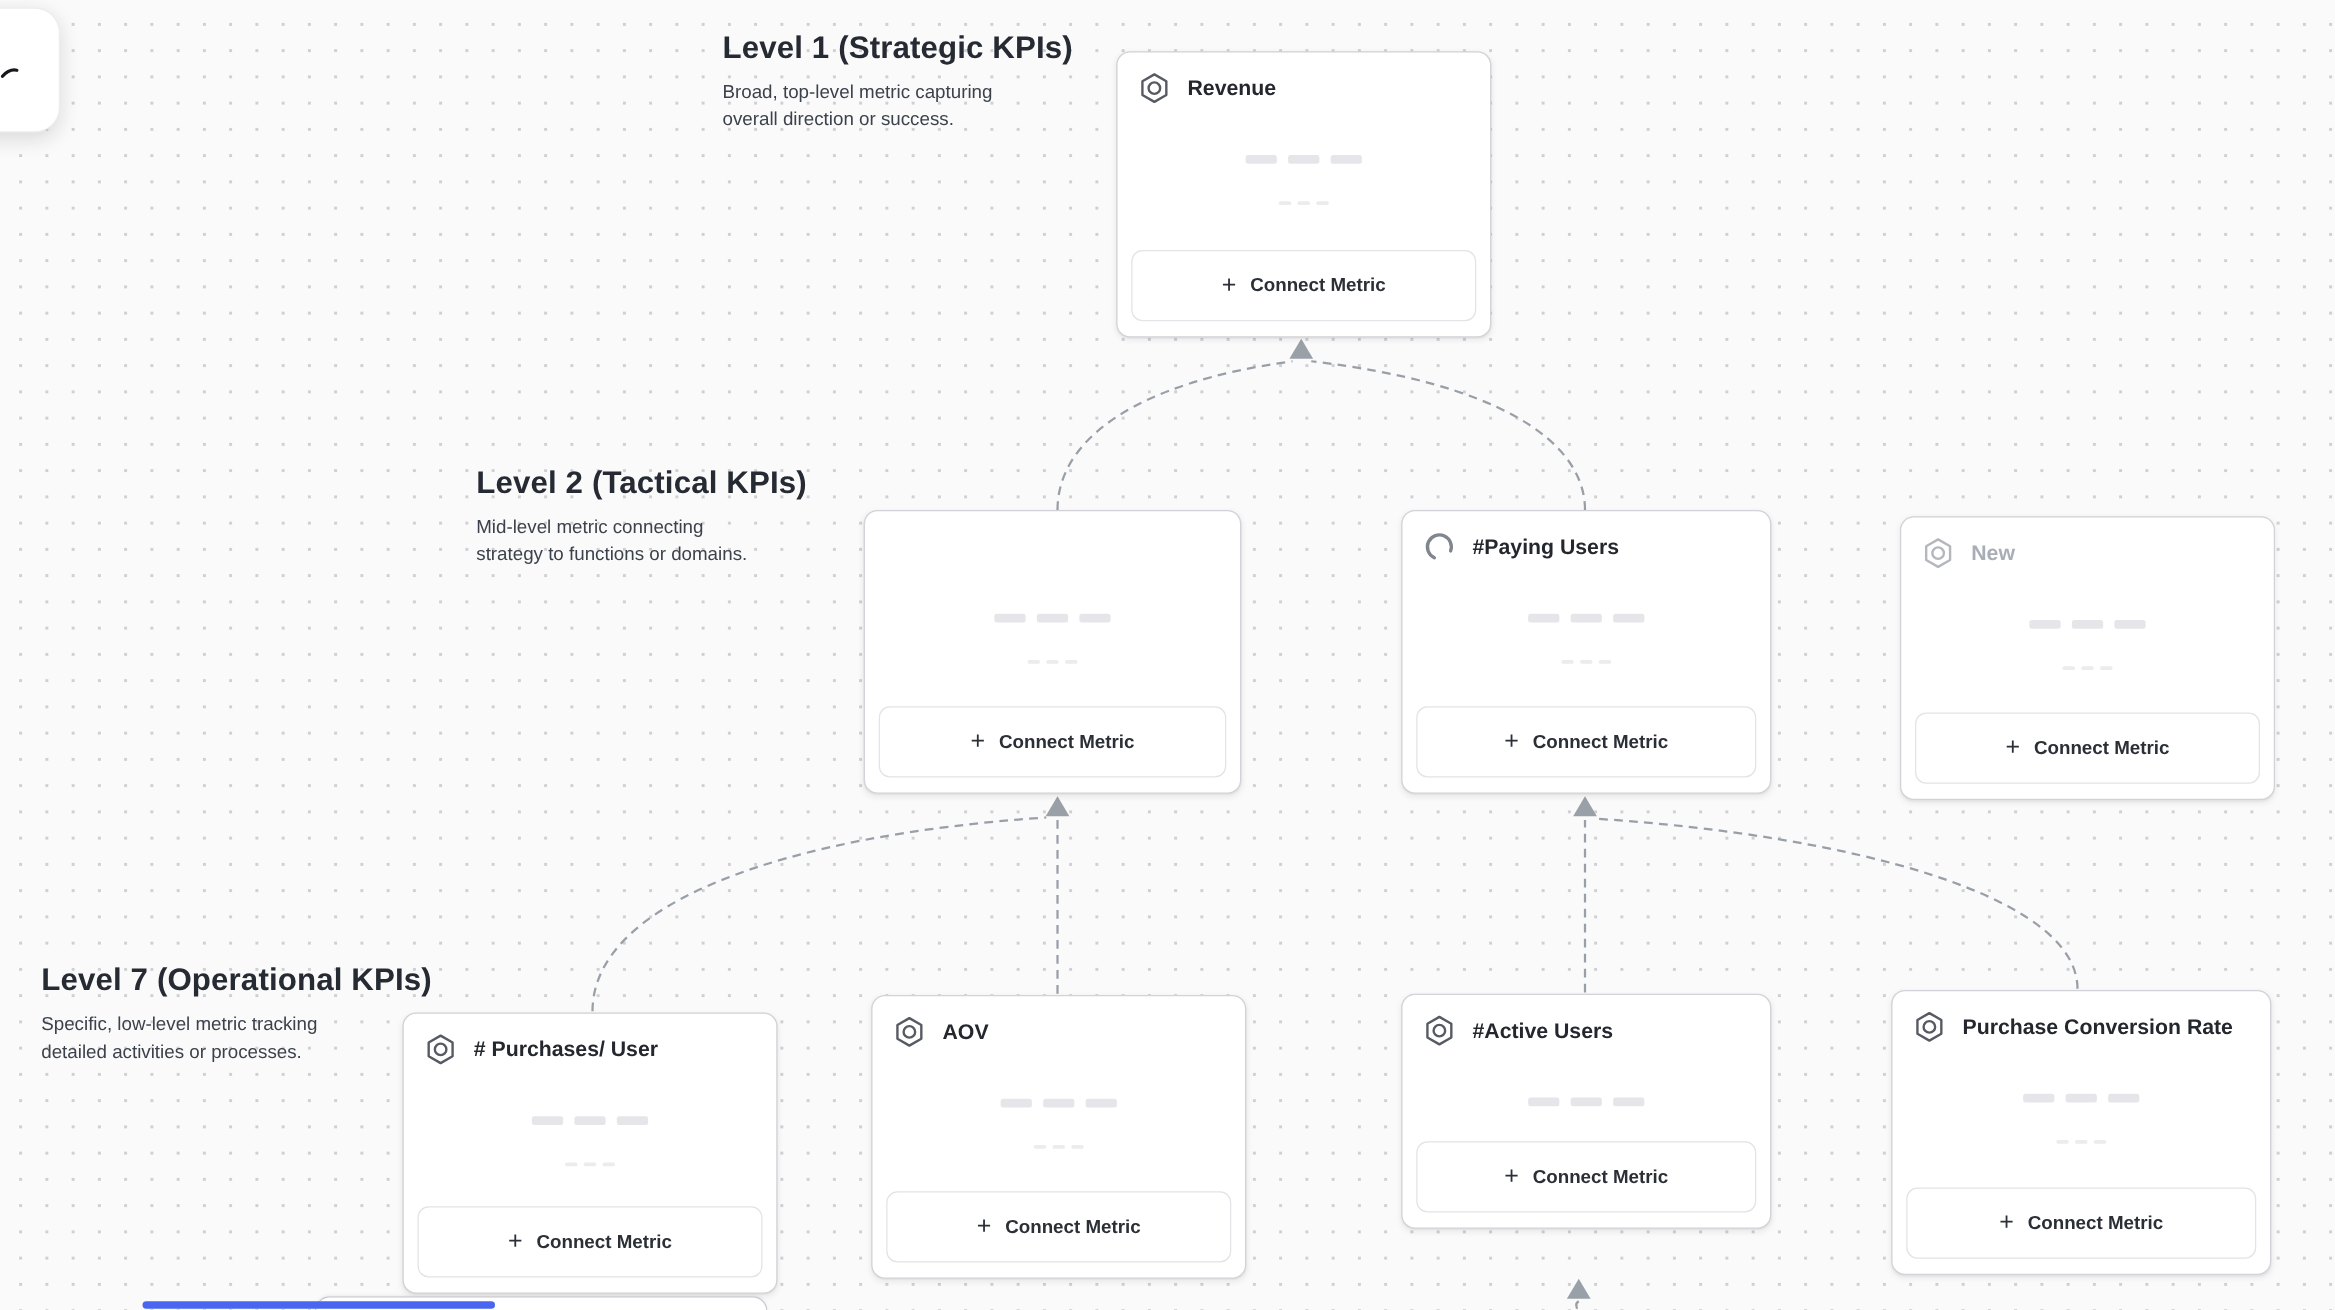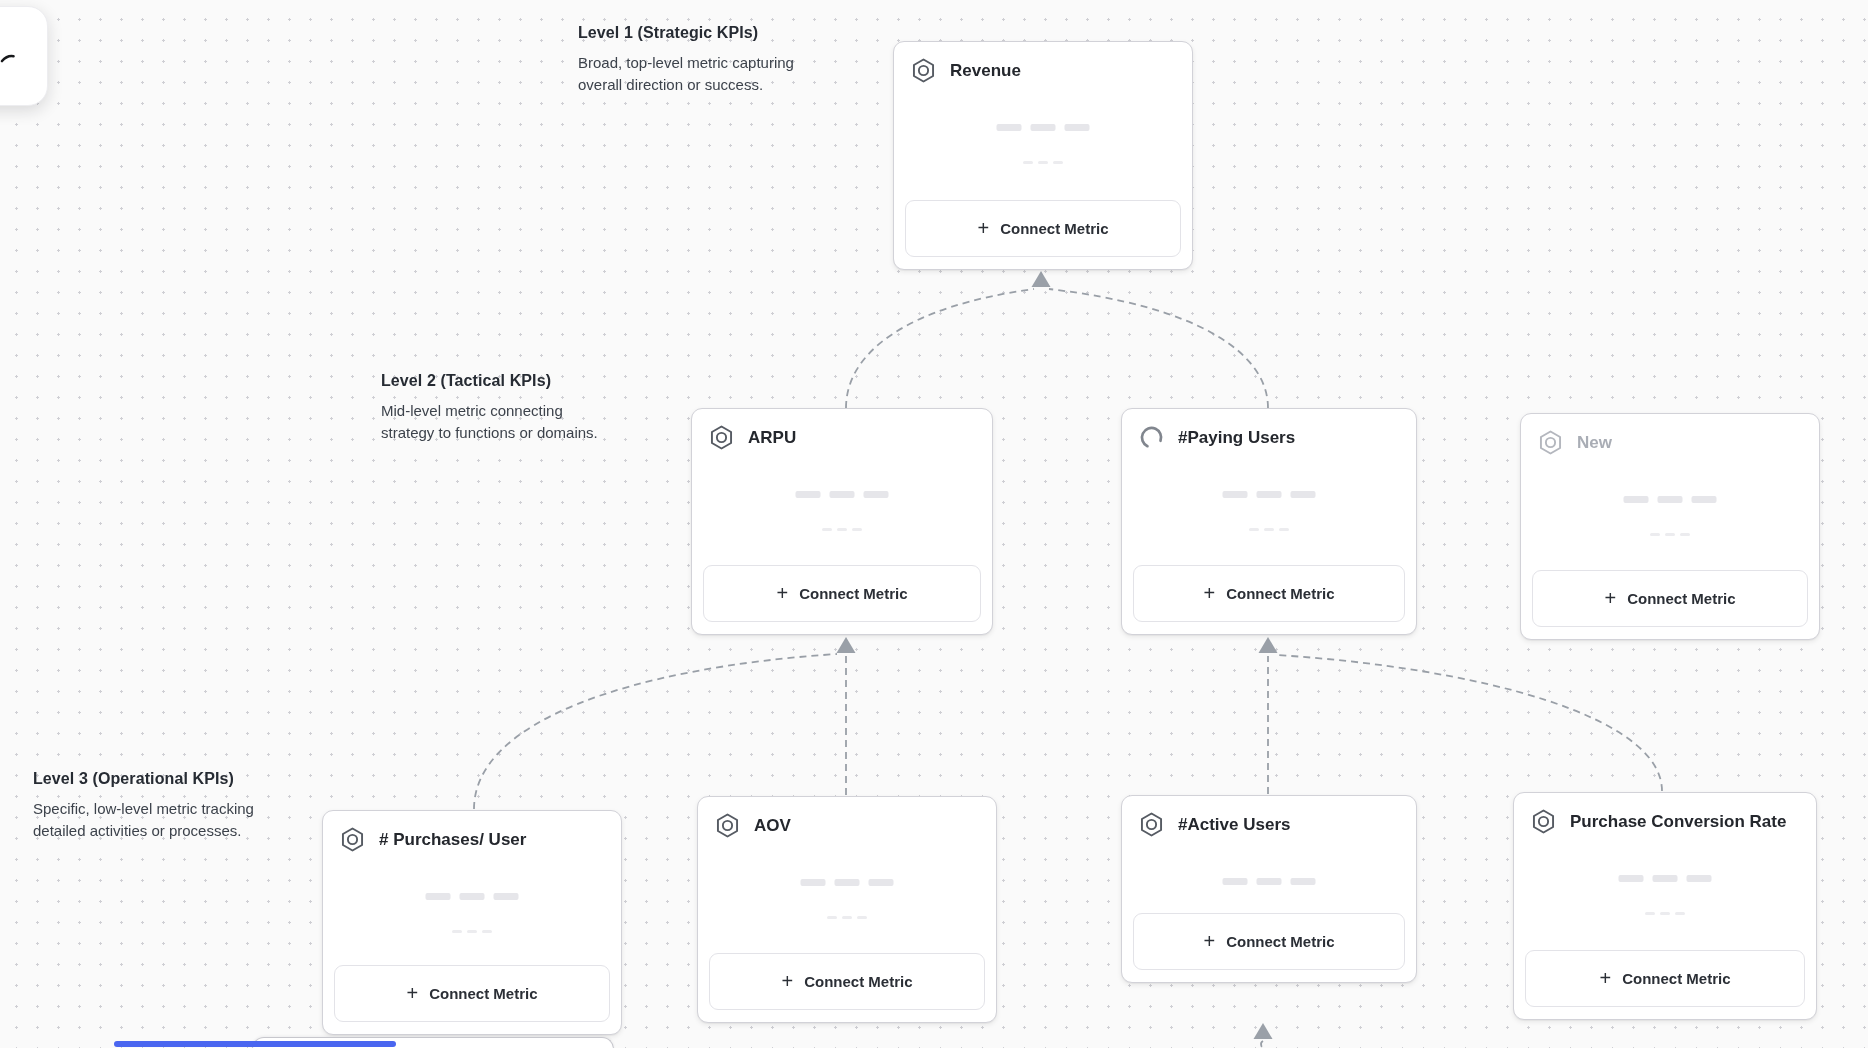--- a/index.html
+++ b/index.html
@@ -12,21 +12,21 @@
     background-position:6px 9px;
   }
   .canvas{position:absolute;inset:0;}
   svg.connectors{position:absolute;left:0;top:0;z-index:0;}
   .dashed{fill:none;stroke:#999fa7;stroke-width:1.8;stroke-dasharray:7 5;}
   .arrowhead{fill:#9aa0a8;stroke:none;}
 
   
   .level-label{position:absolute;z-index:1;}
   .level-label h2{
-    margin:0;font-size:16px;font-weight:700;color:#262b33;letter-spacing:.1px;
+    margin:0;font-size:25px;font-weight:700;color:#262b33;letter-spacing:.1px;
   }
   .level-label p{margin:10px 0 0 0;font-size:15px;line-height:1.45;color:#3c424b;}
   #level1{left:578px;top:24px;}
   #level2{left:381px;top:372px;}
   #level3{left:33px;top:770px;}
 
   
   .card{
     position:absolute;z-index:2;background:#fff;
     border:1px solid #d2d2d8;border-radius:11px;
@@ -109,21 +109,21 @@
 
   <div class="level-label" id="level1">
     <h2>Level 1 (Strategic KPIs)</h2>
     <p><span>Broad, top-level metric capturing</span><br><span>overall direction or success.</span></p>
   </div>
   <div class="level-label" id="level2">
     <h2>Level 2 (Tactical KPIs)</h2>
     <p><span>Mid-level metric connecting</span><br><span>strategy to functions or domains.</span></p>
   </div>
   <div class="level-label" id="level3">
-    <h2>Level 3 (Operational KPIs)</h2>
+    <h2>Level 7 (Operational KPIs)</h2>
     <p><span>Specific, low-level metric tracking</span><br><span>detailed activities or processes.</span></p>
   </div>
 
   <div class="card" id="card-revenue">
     <div class="card-header">
       <span class="card-icon">
         <svg width="27" height="27" viewBox="0 0 24 24" fill="none">
           <path class="icon-stroke" d="M12 2.2 L20.5 7.1 V16.9 L12 21.8 L3.5 16.9 V7.1 Z" stroke-width="1.7" stroke-linejoin="round"></path>
           <circle class="icon-stroke" cx="12" cy="12" r="4.1" stroke-width="1.7"></circle>
         </svg>
@@ -140,29 +140,20 @@
         <span></span>
         <span></span>
       </div>
     <div class="connect-btn">
       <span class="plus-glyph">+</span>
       <span>Connect Metric</span>
     </div>
   </div>
 
   <div class="card" id="card-arpu">
-    <div class="card-header">
-      <span class="card-icon">
-        <svg width="27" height="27" viewBox="0 0 24 24" fill="none">
-          <path class="icon-stroke" d="M12 2.2 L20.5 7.1 V16.9 L12 21.8 L3.5 16.9 V7.1 Z" stroke-width="1.7" stroke-linejoin="round"></path>
-          <circle class="icon-stroke" cx="12" cy="12" r="4.1" stroke-width="1.7"></circle>
-        </svg>
-      </span>
-      <span class="card-title">ARPU</span>
-    </div>
     <div class="skel-row r1">
         <span></span>
         <span></span>
         <span></span>
       </div>
     <div class="skel-row r2">
         <span></span>
         <span></span>
         <span></span>
       </div>

